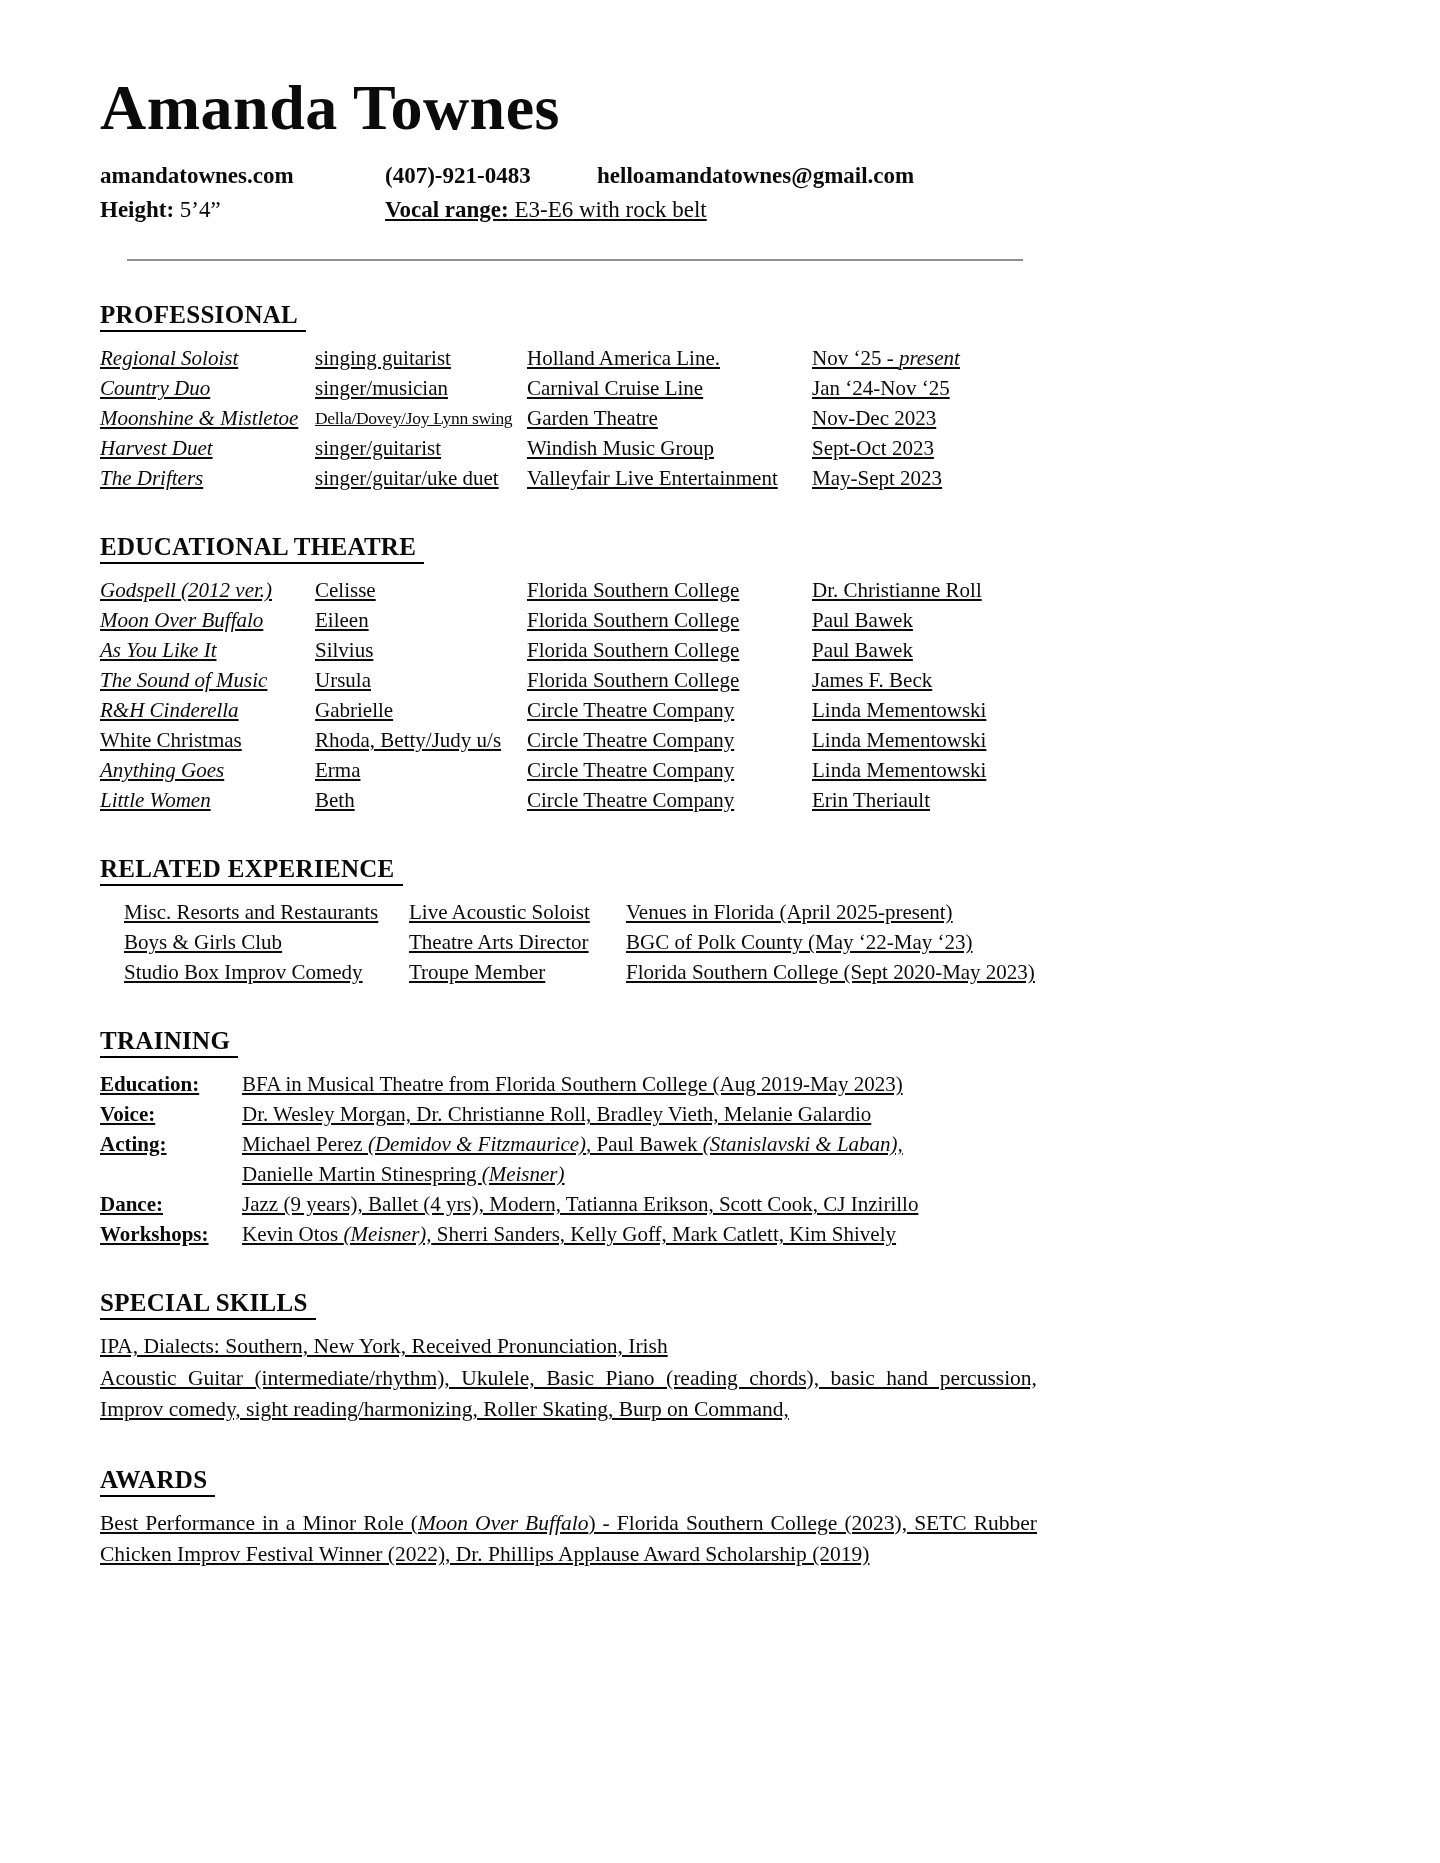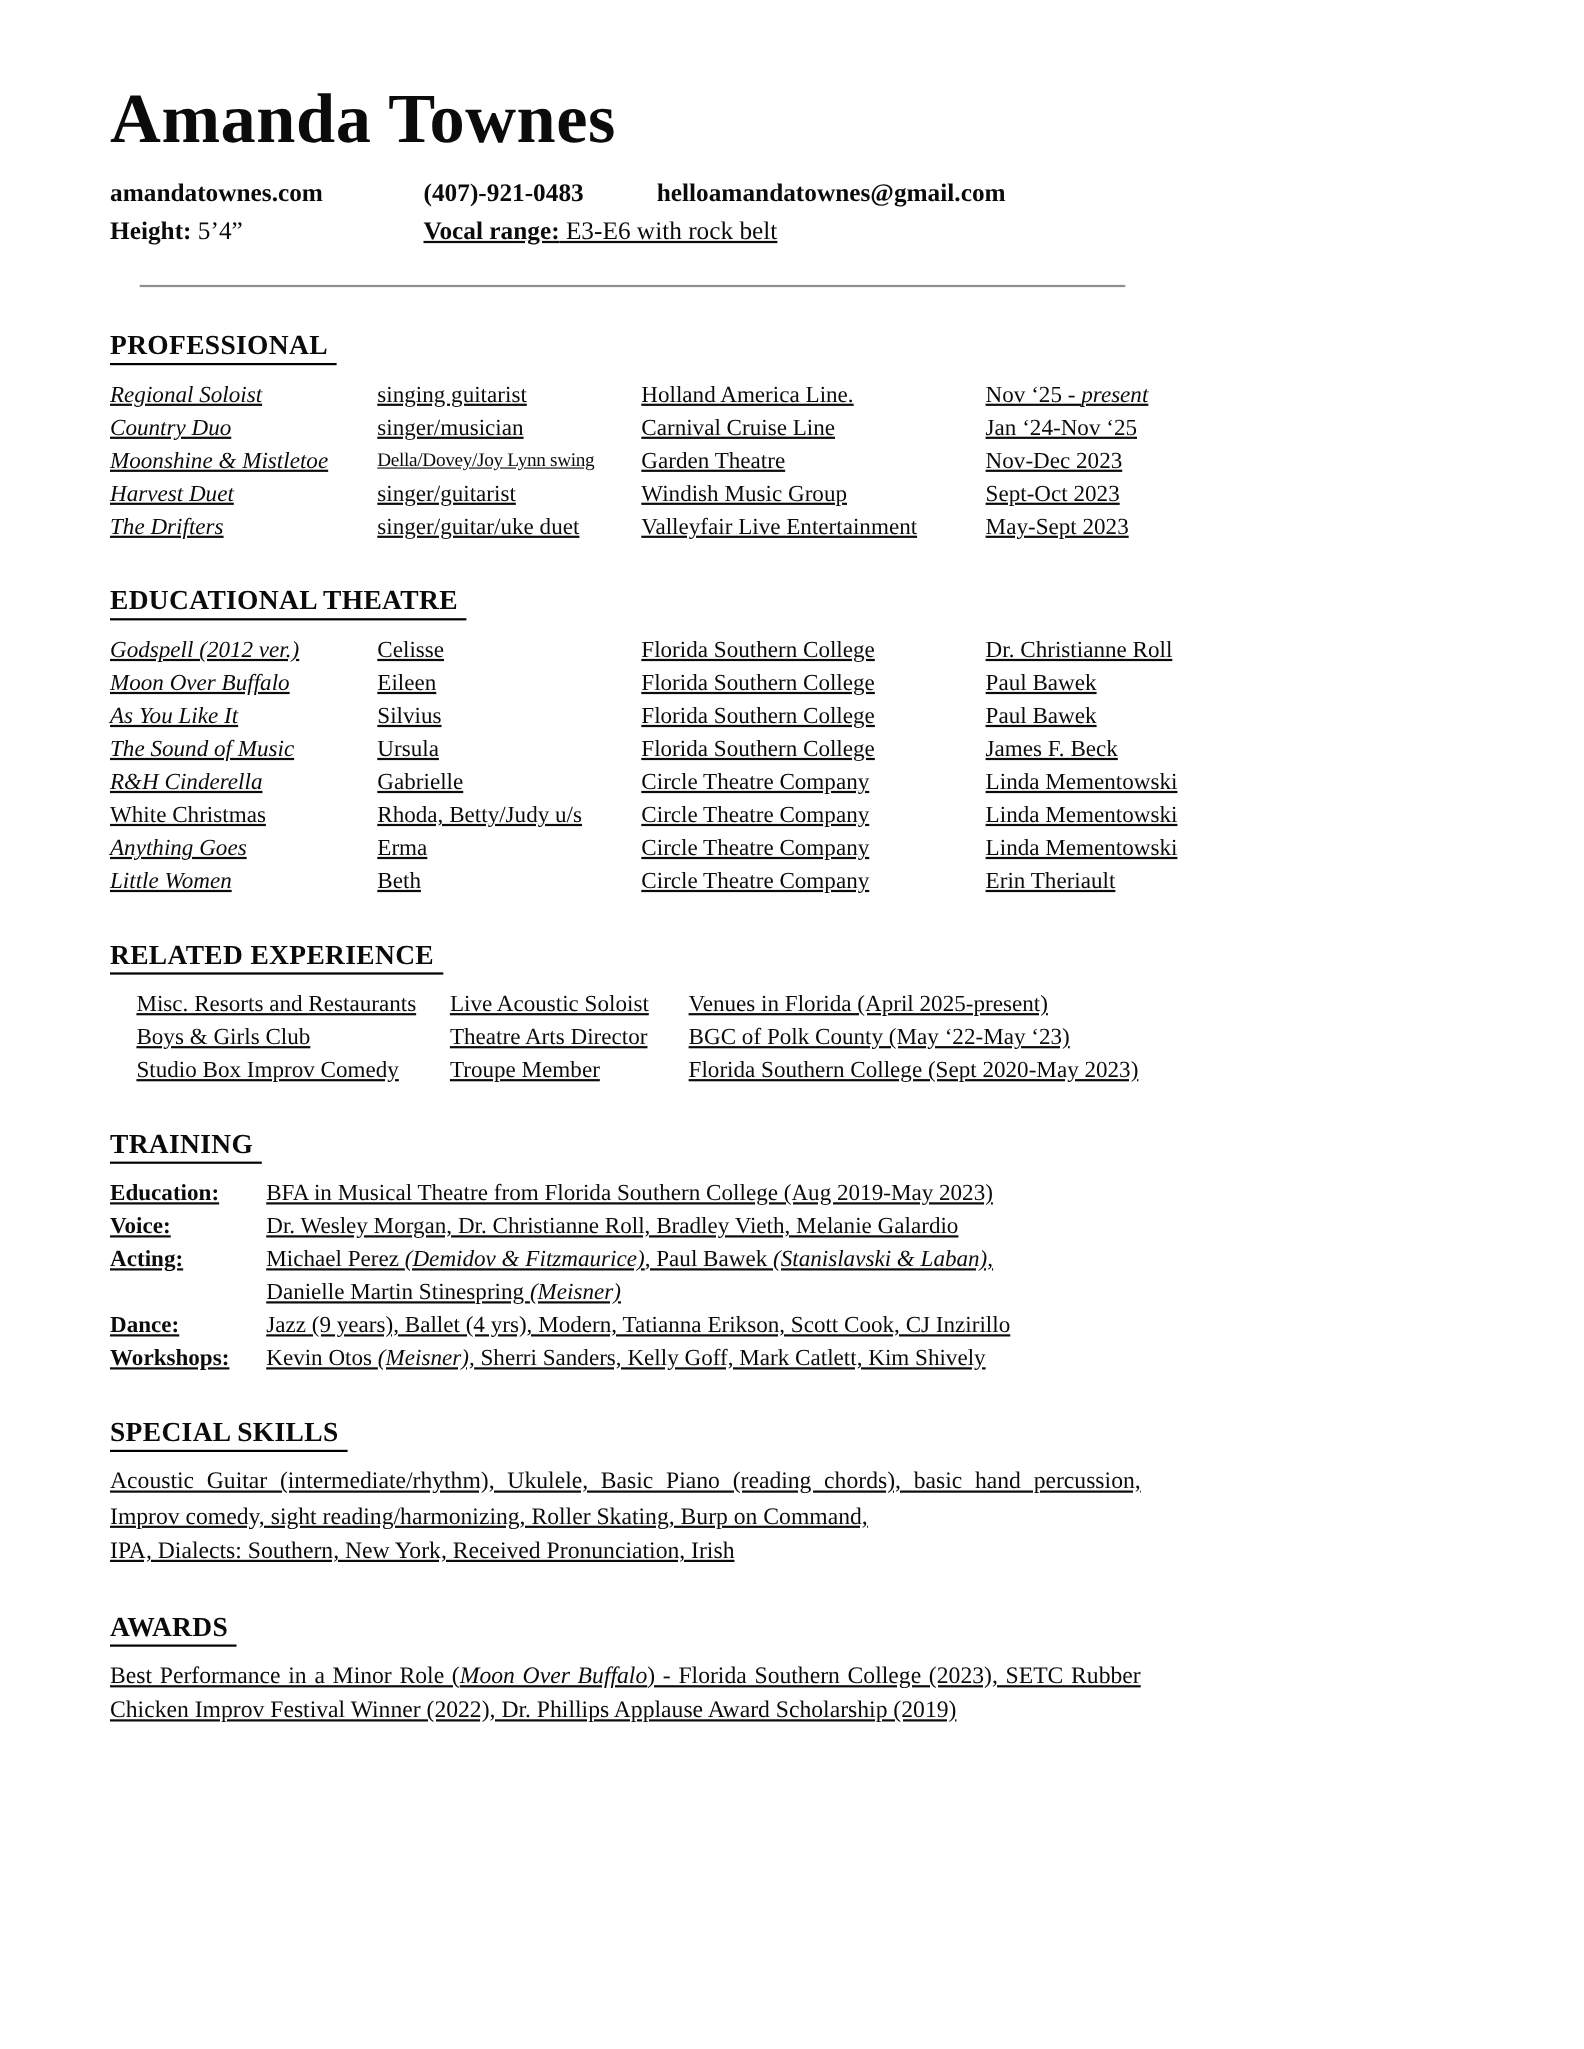--- a/index.html
+++ b/index.html
@@ -30,21 +30,21 @@
 
   .section { margin-top:40px;text-decoration:underline; }
   .sec-h {
     display:inline-block;
     font-size:25px; font-weight:700; letter-spacing:0.3px;
     border-bottom:2.5px solid #000;
     padding-right:8px; padding-bottom:1px;
     margin-bottom:11px;
   }
 
-  .trow4 { display:grid; grid-template-columns:215px 212px 285px 1fr;gap:28px; }
+  .trow4 { display:grid; grid-template-columns:215px 212px 285px 1fr; }
   .trow3 { display:grid; grid-template-columns:285px 217px 1fr;margin-left:24px; }
   .trow2 { display:grid; grid-template-columns:142px 1fr; }
   .cell { font-size:21px; line-height:30px; }
   .small-role { font-size:17.5px; letter-spacing:-0.3px; white-space:nowrap; }
 
   .para { font-size:21.5px; line-height:31.5px; text-align:justify; width:937px; }
   .para-left { text-align:left; }
 </style>
 </head>
 <body>
@@ -192,22 +192,22 @@
       <span class="cell">Jazz (9 years), Ballet (4 yrs), Modern, Tatianna Erikson, Scott Cook, CJ Inzirillo</span>
     </div>
     <div class="trow2">
       <span class="cell b">Workshops:</span>
       <span class="cell"><span>Kevin Otos </span><span class="it">(Meisner),</span><span> Sherri Sanders, Kelly Goff, Mark Catlett, Kim Shively</span></span>
     </div>
   </div>
 
   <div class="section">
     <div class="sec-h">SPECIAL SKILLS</div>
+    <div class="para para-left">IPA, Dialects: Southern, New York, Received Pronunciation, Irish</div>
     <div class="para">Acoustic Guitar (intermediate/rhythm), Ukulele, Basic Piano (reading chords), basic hand percussion, Improv comedy, sight reading/harmonizing, Roller Skating, Burp on Command,</div>
-    <div class="para para-left">IPA, Dialects: Southern, New York, Received Pronunciation, Irish</div>
   </div>
 
   <div class="section">
     <div class="sec-h">AWARDS</div>
     <div class="para"><span>Best Performance in a Minor Role (</span><span class="it">Moon Over Buffalo</span><span>) - Florida Southern College (2023), SETC Rubber Chicken Improv Festival Winner (2022), Dr. Phillips Applause Award Scholarship (2019)</span></div>
   </div>
 
 </div>
 
 </body></html>

